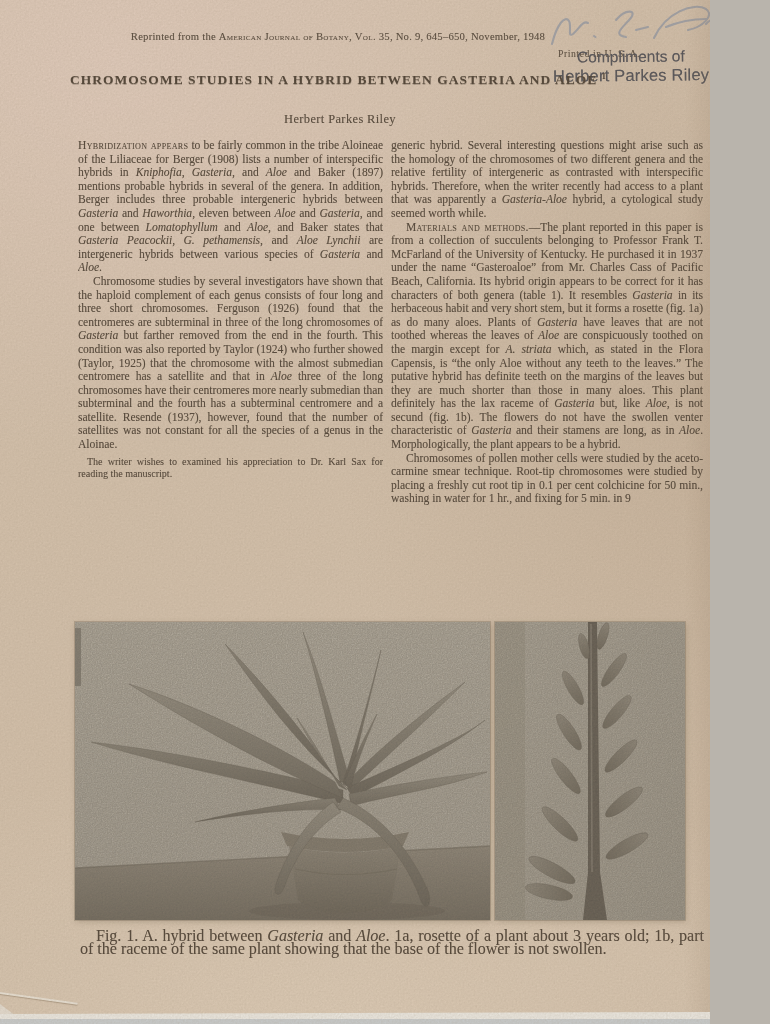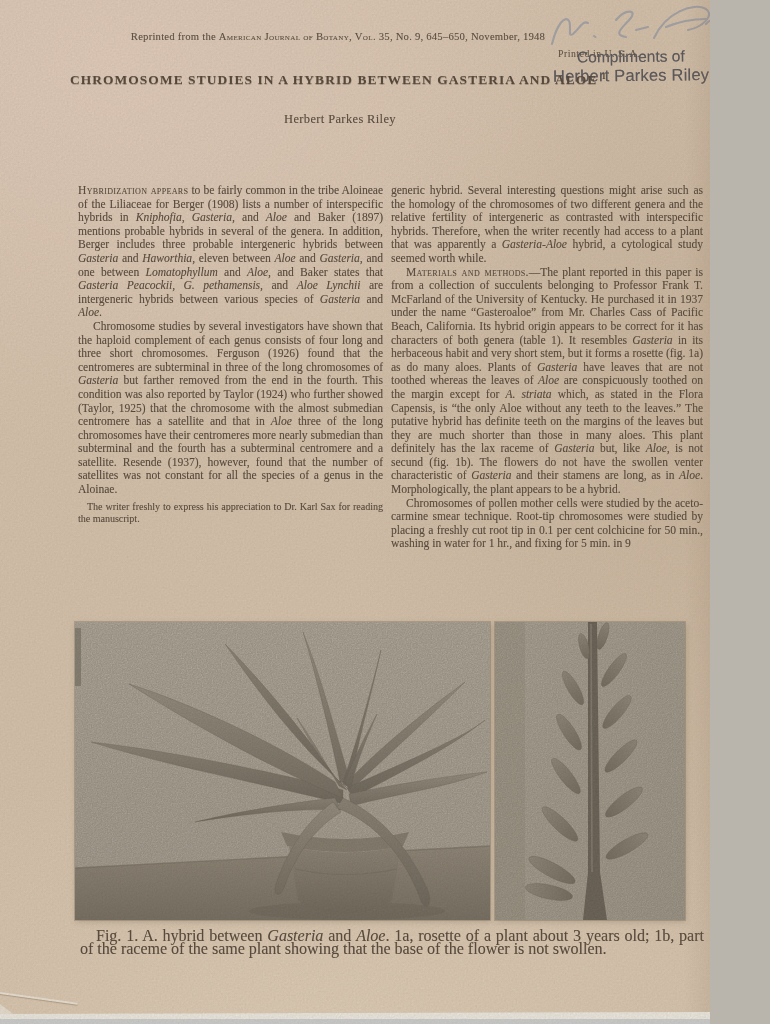--- a/index.html
+++ b/index.html
@@ -26,21 +26,21 @@
     font-size:12.4px;letter-spacing:.4px;color:#4a3e32;}
   
   .stamp{position:absolute;top:48px;left:544px;width:174px;text-align:center;
     font-family:"Liberation Sans",sans-serif;color:#4c4c53;transform:rotate(-.6deg);
     text-shadow:0 0 .6px rgba(70,70,82,.55);}
   .stamp .s1{font-size:15.5px;line-height:18px;}
   .stamp .s2{font-size:16.5px;line-height:19px;letter-spacing:.2px;white-space:nowrap;}
   .sig{position:absolute;left:528px;top:0px;opacity:.85;}
   
   .cols{position:absolute;left:78px;top:139px;width:625px;height:480px;overflow:hidden;
-    display:grid;grid-template-columns:305px 312px;column-gap:8px;margin-top:45px;}
+    display:grid;grid-template-columns:305px 312px;column-gap:8px;}
   .col{font-size:11.5px;line-height:13.6px;text-align:justify;color:#473b2f;}
   .col p{margin:0;text-indent:15px;}
   .col p.noindent{text-indent:0;}
   .sc{font-variant:small-caps;letter-spacing:.35px;}
   .fnotes{margin-top:4px;font-size:10px;line-height:11.9px;}
   .fnotes p{margin:0;text-indent:9px;}
   
   .figure{position:absolute;left:75px;top:622px;width:610px;height:298px;display:flex;gap:5px;}
   .photo{position:relative;height:298px;box-shadow:0 0 0 1px rgba(86,74,58,.28), 1px 2px 6px rgba(80,65,45,.25);}
   .photo svg{display:block;}
@@ -85,21 +85,21 @@
   </div>
 
   <div class="title ink">CHROMOSOME STUDIES IN A HYBRID BETWEEN GASTERIA AND ALOE <sup>1</sup></div>
   <div class="author ink">Herbert Parkes Riley</div>
 
   <div class="cols">
     <div class="col ink">
       <p class="noindent"><span class="sc">Hybridization appears</span> to be fairly common in the tribe Aloineae of the Liliaceae for Berger (1908) lists a number of interspecific hybrids in <i>Kniphofia</i>, <i>Gasteria</i>, and <i>Aloe</i> and Baker (1897) mentions probable hybrids in several of the genera. In addition, Berger includes three probable intergeneric hybrids between <i>Gasteria</i> and <i>Haworthia</i>, eleven between <i>Aloe</i> and <i>Gasteria</i>, and one between <i>Lomatophyllum</i> and <i>Aloe</i>, and Baker states that <i>Gasteria Peacockii</i>, <i>G. pethamensis</i>, and <i>Aloe Lynchii</i> are intergeneric hybrids between various species of <i>Gasteria</i> and <i>Aloe</i>.</p>
       <p>Chromosome studies by several investigators have shown that the haploid complement of each genus consists of four long and three short chromosomes. Ferguson (1926) found that the centromeres are subterminal in three of the long chromosomes of <i>Gasteria</i> but farther removed from the end in the fourth. This condition was also reported by Taylor (1924) who further showed (Taylor, 1925) that the chromosome with the almost submedian centromere has a satellite and that in <i>Aloe</i> three of the long chromosomes have their centromeres more nearly submedian than subterminal and the fourth has a subterminal centromere and a satellite. Resende (1937), however, found that the number of satellites was not constant for all the species of a genus in the Aloinae.</p>
       <div class="fnotes">
-        <p>The writer freshly to express his appreciation to Dr. Karl Sax for reading the manuscript.</p>
+        <p>The writer wishes to examined his appreciation to Dr. Karl Sax for reading the manuscript.</p>
       </div>
     </div>
     <div class="col ink">
       <p class="noindent">generic hybrid. Several interesting questions might arise such as the homology of the chromosomes of two different genera and the relative fertility of intergeneric as contrasted with interspecific hybrids. Therefore, when the writer recently had access to a plant that was apparently a <i>Gasteria-Aloe</i> hybrid, a cytological study seemed worth while.</p>
       <p><span class="sc">Materials and methods.</span>—The plant reported in this paper is from a collection of succulents belonging to Professor Frank T. McFarland of the University of Kentucky. He purchased it in 1937 under the name “Gasteroaloe” from Mr. Charles Cass of Pacific Beach, California. Its hybrid origin appears to be correct for it has characters of both genera (table 1). It resembles <i>Gasteria</i> in its herbaceous habit and very short stem, but it forms a rosette (fig. 1a) as do many aloes. Plants of <i>Gasteria</i> have leaves that are not toothed whereas the leaves of <i>Aloe</i> are conspicuously toothed on the margin except for <i>A. striata</i> which, as stated in the Flora Capensis, is “the only Aloe without any teeth to the leaves.” The putative hybrid has definite teeth on the margins of the leaves but they are much shorter than those in many aloes. This plant definitely has the lax raceme of <i>Gasteria</i> but, like <i>Aloe</i>, is not secund (fig. 1b). The flowers do not have the swollen venter characteristic of <i>Gasteria</i> and their stamens are long, as in <i>Aloe</i>. Morphologically, the plant appears to be a hybrid.</p>
       <p>Chromosomes of pollen mother cells were studied by the aceto-carmine smear technique. Root-tip chromosomes were studied by placing a freshly cut root tip in 0.1 per cent colchicine for 50 min., washing in water for 1 hr., and fixing for 5 min. in 9</p>
     </div>
   </div>
 
   <div class="figure">

